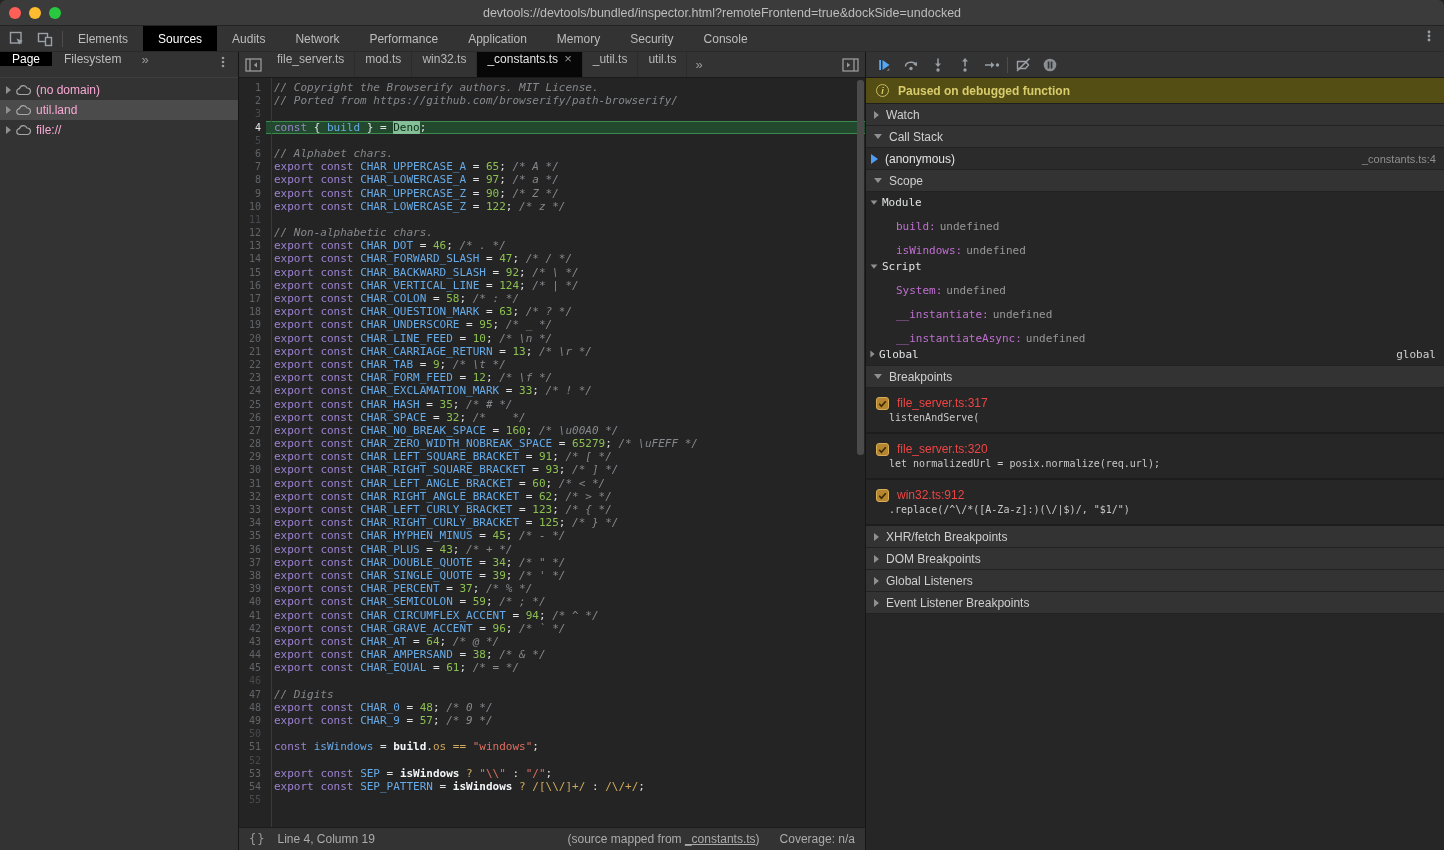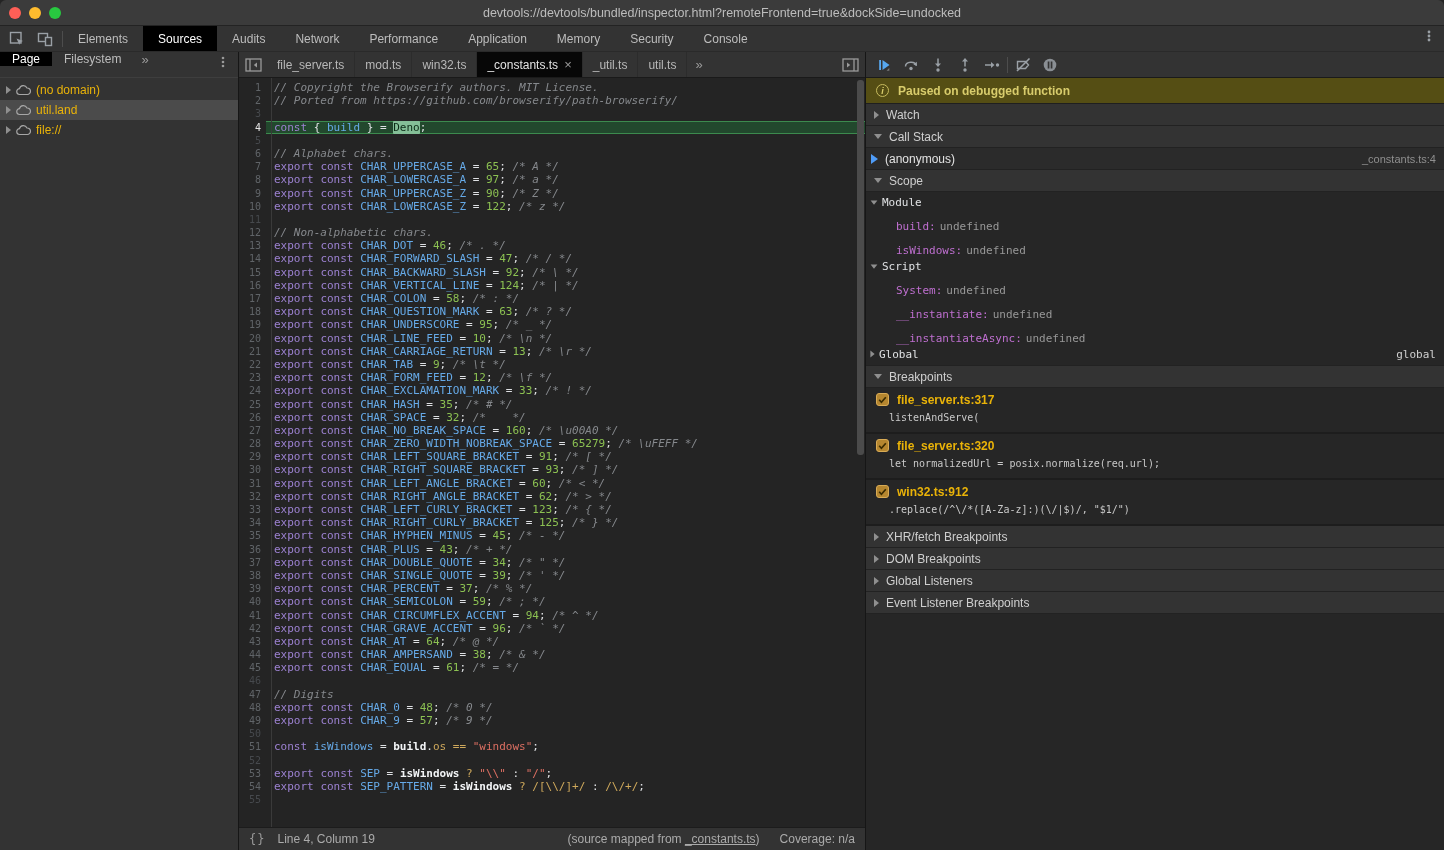--- a/index.html
+++ b/index.html
@@ -29,30 +29,30 @@
   .workspace { flex:1; display:flex; min-height:0; }
 
   
   .left-sidebar { width:239px; background:#333; border-right:1px solid #161616; display:flex; flex-direction:column; }
   .sidebar-tabs { height:26px; display:flex; align-items:flex-start; border-bottom:1px solid #3e3e3e; }
   .side-tab { padding:0 12px; display:flex; align-items:center; color:#bdbdbd; }
   .side-tab.active { background:#000; color:#fff; }
   .side-chevrons { display:flex; align-items:center; color:#9a9a9a; padding:0 8px; font-size:13px; }
   .side-menu { margin-left:auto; display:flex; align-items:center; padding-right:8px; }
   .tree { padding-top:2px; }
-  .tree-item { height:20px; display:flex; align-items:center; gap:5px; padding-left:6px; color:#eab308; }
+  .tree-item { height:20px; display:flex; align-items:center; gap:5px; padding-left:6px; color:#f9a8d4; }
   .tree-item.selected { background:#4b4b4b; }
   .tri-r { width:0; height:0; border-left:5px solid #8f8f8f; border-top:4px solid transparent; border-bottom:4px solid transparent; flex:none; }
   .tri-d { width:0; height:0; border-top:5px solid #8f8f8f; border-left:4px solid transparent; border-right:4px solid transparent; flex:none; }
 
   
   .editor-col { width:627px; display:flex; flex-direction:column; border-right:1px solid #161616; background:#242424; }
   .file-tabs { height:26px; background:#333; display:flex; align-items:stretch; border-bottom:1px solid #1a1a1a; }
   .nav-toggle { width:28px; display:flex; align-items:center; justify-content:center; }
-  .file-tab { padding:0 10px; display:flex; align-items:center; gap:6px; color:#b8b8b8; border-right:1px solid #2c2c2c; }
+  .file-tab { padding:0 10px; display:flex; align-items:flex-start; gap:6px; color:#b8b8b8; border-right:1px solid #2c2c2c; }
   .file-tab.active { background:#070707; color:#e4e4e4; }
   .file-tab .close { color:#9a9a9a; font-size:13px; line-height:1; }
   .file-chevrons { display:flex; align-items:center; color:#9a9a9a; padding:0 8px; font-size:13px; }
   .right-toggle { margin-left:auto; display:flex; align-items:center; padding-right:6px; }
 
   .code-area { flex:1; position:relative; overflow:hidden; padding-top:3px; background:#242424;
     font-family:"DejaVu Sans Mono", monospace; font-size:11px; }
   .code-row { display:flex; height:13.2px; line-height:13.2px; white-space:pre; }
   .gutter-num { width:27px; flex:none; text-align:right; padding-right:5px; color:#606468; font-size:10px; }
   .gutter-num.dim { color:#46494d; }
@@ -90,21 +90,21 @@
   .frame-loc { margin-left:auto; color:#8f8f8f; font-size:11px; }
   .scope-body { background:#262626; border-bottom:1px solid #222; padding:2px 0 3px;
     font-family:"DejaVu Sans Mono", monospace; font-size:11px; }
   .scope-row { height:16px; display:flex; align-items:center; gap:4px; padding:0 8px 0 4px; color:#e0e2e4; }
   .scope-row .tri-d, .scope-row .tri-r { transform:scale(0.85); }
   .scope-prop { padding-left:30px;margin-top:8px; }
   .prop-name { color:#bf6fd0; }
   .prop-val { color:#989898; }
   .scope-right { margin-left:auto; color:#d0d0d0; }
   .bp-entry { background:#262626; border-bottom:2px solid #1d1d1d; padding:5px 0 6px; }
-  .bp-head { display:flex; align-items:flex-start; gap:8px; padding-left:10px; height:17px; color:#eab308;font-weight:bold; }
+  .bp-head { display:flex; align-items:flex-end; gap:8px; padding-left:10px; height:17px; color:#ef4444; }
   .bp-code { font-family:"DejaVu Sans Mono", monospace; font-size:10px; color:#c9c9c9; padding-left:23px;
     height:16px; line-height:16px; white-space:pre; }
   .panel-rest { flex:1; background:#262626; }
   svg { display:block; }
 </style>
 </head>
 <body>
 
 <div class="window">
 

